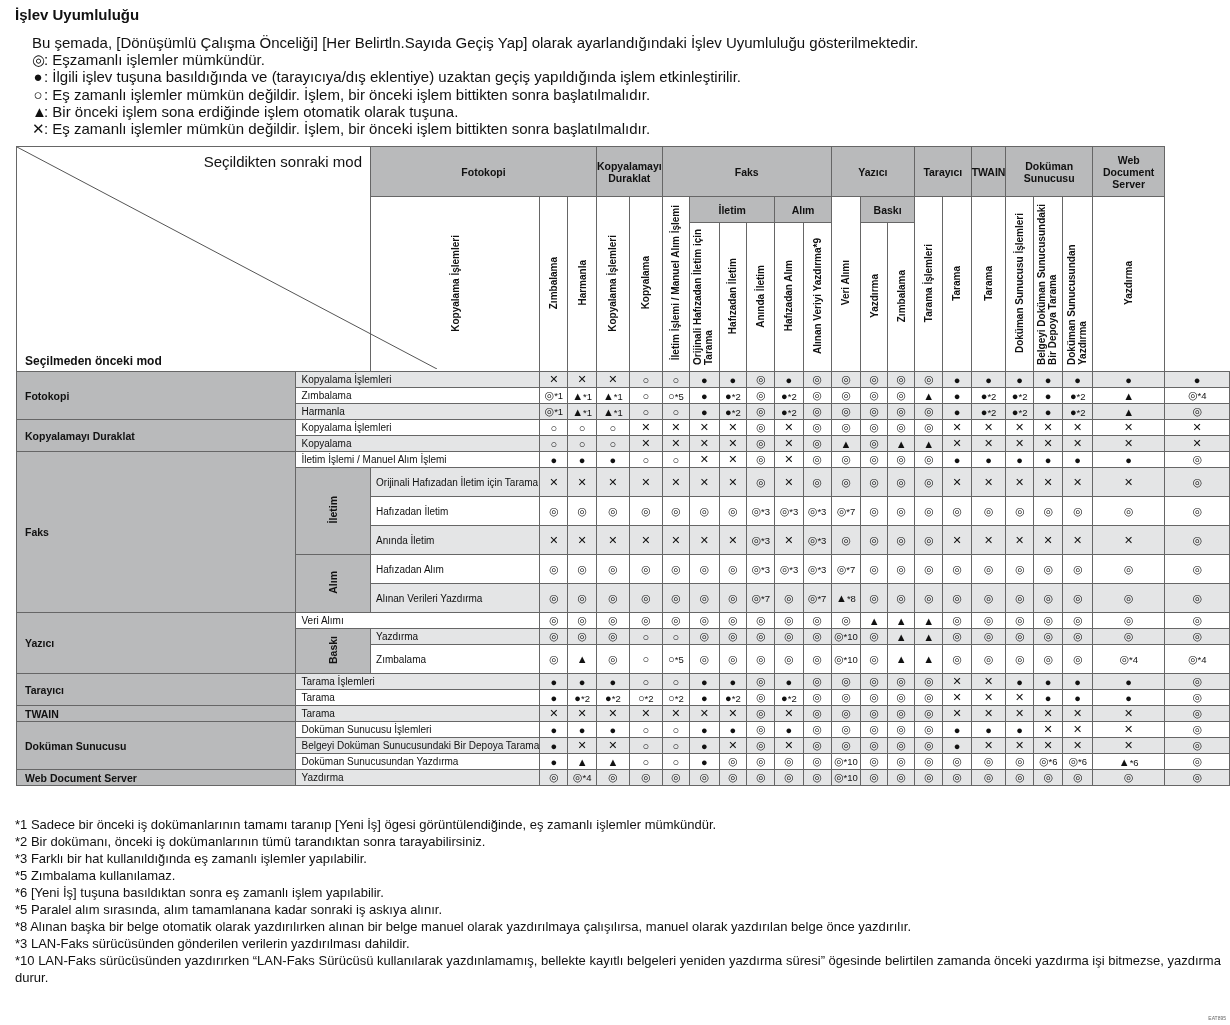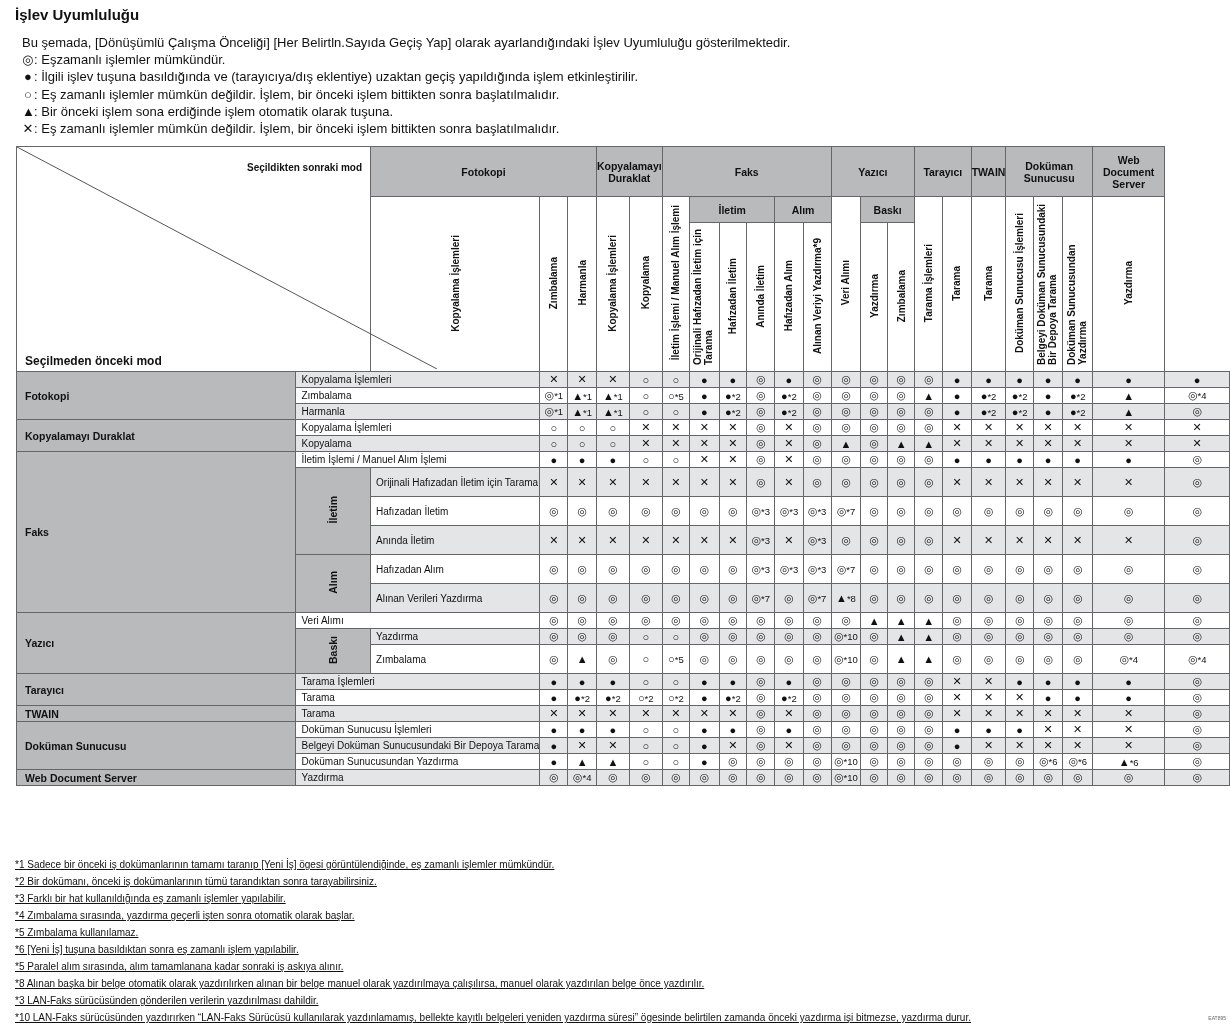--- a/index.html
+++ b/index.html
@@ -1,38 +1,38 @@
 <!DOCTYPE html>
 <html><head>
 <meta charset="utf-8">
 <style>
   body { margin:0; background:#fff; font-family:"Liberation Sans", sans-serif; color:#111; }
   .page { width:1230px; height:1025px; position:relative; padding:0; box-sizing:border-box; }
   h1 { font-size:15px; font-weight:bold; margin:0; position:absolute; left:15px; top:6px; }
-  .intro { position:absolute; left:22px; top:34px; font-size:13px; line-height:17.2px; }
+  .intro { position:absolute; left:32px; top:34px; font-size:15px; line-height:17.2px; }
   .intro .sym { display:inline-block; width:12px; text-align:center; }
   table.grid { position:absolute; left:16px; top:146px; border-collapse:collapse; font-size:10px; }
   table.grid td, table.grid th { border:1px solid #666; padding:0; text-align:center; vertical-align:middle; }
   .gh { background:#b9babb; font-weight:bold; font-size:10.5px; }
   .sh { background:#b9babb; font-weight:bold; font-size:10.5px; }
   .vcell { background:#fff; height:172px; }
   .vtext { writing-mode:vertical-rl; transform:rotate(180deg); display:inline-block; text-align:left; font-size:10px; line-height:11px; padding:4px 0; }
   .corner { position:relative; background:#fff; }
   .corner svg { position:absolute; left:0; top:0; }
-  .corner .tr { position:absolute; right:8px; top:15px; font-weight:bold; font-size:10px; }
+  .corner .tr { position:absolute; right:8px; top:6px; font-weight:normal; font-size:15px; }
   .corner .bl { position:absolute; left:8px; bottom:3px; font-weight:bold; font-size:12px; }
   .rg { background:#b9babb; font-weight:bold; text-align:left !important; padding-left:8px !important; font-size:10.5px; }
   .rsg { background:#b9babb; font-weight:bold; }
   .rsg .vtext { transform:rotate(180deg); font-size:10.5px; }
   .rl { text-align:left !important; padding-left:5px !important; font-size:10px; white-space:nowrap; }
   .shade td.c, .shade td.rl { background:#e4e5e6; }
   td.c { width:30px; height:15px; font-size:11px; }
   td.c.wide { width:78px; }
   .tall td { height:28px; }
-  .footnotes { position:absolute; left:15px; top:856px; font-size:10px; line-height:17px;text-decoration:underline; }
+  .footnotes { position:absolute; left:15px; top:816px; font-size:13px; line-height:17px; }
   .code { position:absolute; right:4px; bottom:4px; font-size:5px; color:#666; }
   .sup { font-size:9.5px; }
 </style>
 </head>
 <body>
 
 <div class="page">
   <h1>İşlev Uyumluluğu</h1>
   <div class="intro">
     <div>Bu şemada, [Dönüşümlü Çalışma Önceliği] [Her Belirtln.Sayıda Geçiş Yap] olarak ayarlandığındaki İşlev Uyumluluğu gösterilmektedir.</div>
@@ -607,21 +607,20 @@
           <td class="c"><span>◎</span></td>
           <td class="c wide"><span>◎</span></td>
         </tr>
       </tbody>
   </table>
 
   <div class="footnotes">
     <div>*1  Sadece bir önceki iş dokümanlarının tamamı taranıp [Yeni İş] ögesi görüntülendiğinde, eş zamanlı işlemler mümkündür.</div>
     <div>*2 Bir dokümanı, önceki iş dokümanlarının tümü tarandıktan sonra tarayabilirsiniz.</div>
     <div>*3 Farklı bir hat kullanıldığında eş zamanlı işlemler yapılabilir.</div>
-    <div>*4 Zımbalama sırasında, yazdırma geçerli işten sonra otomatik olarak başlar.</div>
     <div>*5 Zımbalama kullanılamaz.</div>
     <div>*6 [Yeni İş] tuşuna basıldıktan sonra eş zamanlı işlem yapılabilir.</div>
     <div>*5 Paralel alım sırasında, alım tamamlanana kadar sonraki iş askıya alınır.</div>
     <div>*8 Alınan başka bir belge otomatik olarak yazdırılırken alınan bir belge manuel olarak yazdırılmaya çalışılırsa, manuel olarak yazdırılan belge önce yazdırılır.</div>
     <div>*3 LAN-Faks sürücüsünden gönderilen verilerin yazdırılması dahildir.</div>
     <div>*10 LAN-Faks sürücüsünden yazdırırken “LAN-Faks Sürücüsü kullanılarak yazdınlamamış, bellekte kayıtlı belgeleri yeniden yazdırma süresi” ögesinde belirtilen zamanda önceki yazdırma işi bitmezse, yazdırma durur.</div>
   </div>
   <div class="code">EAT895</div>
 </div>
 

